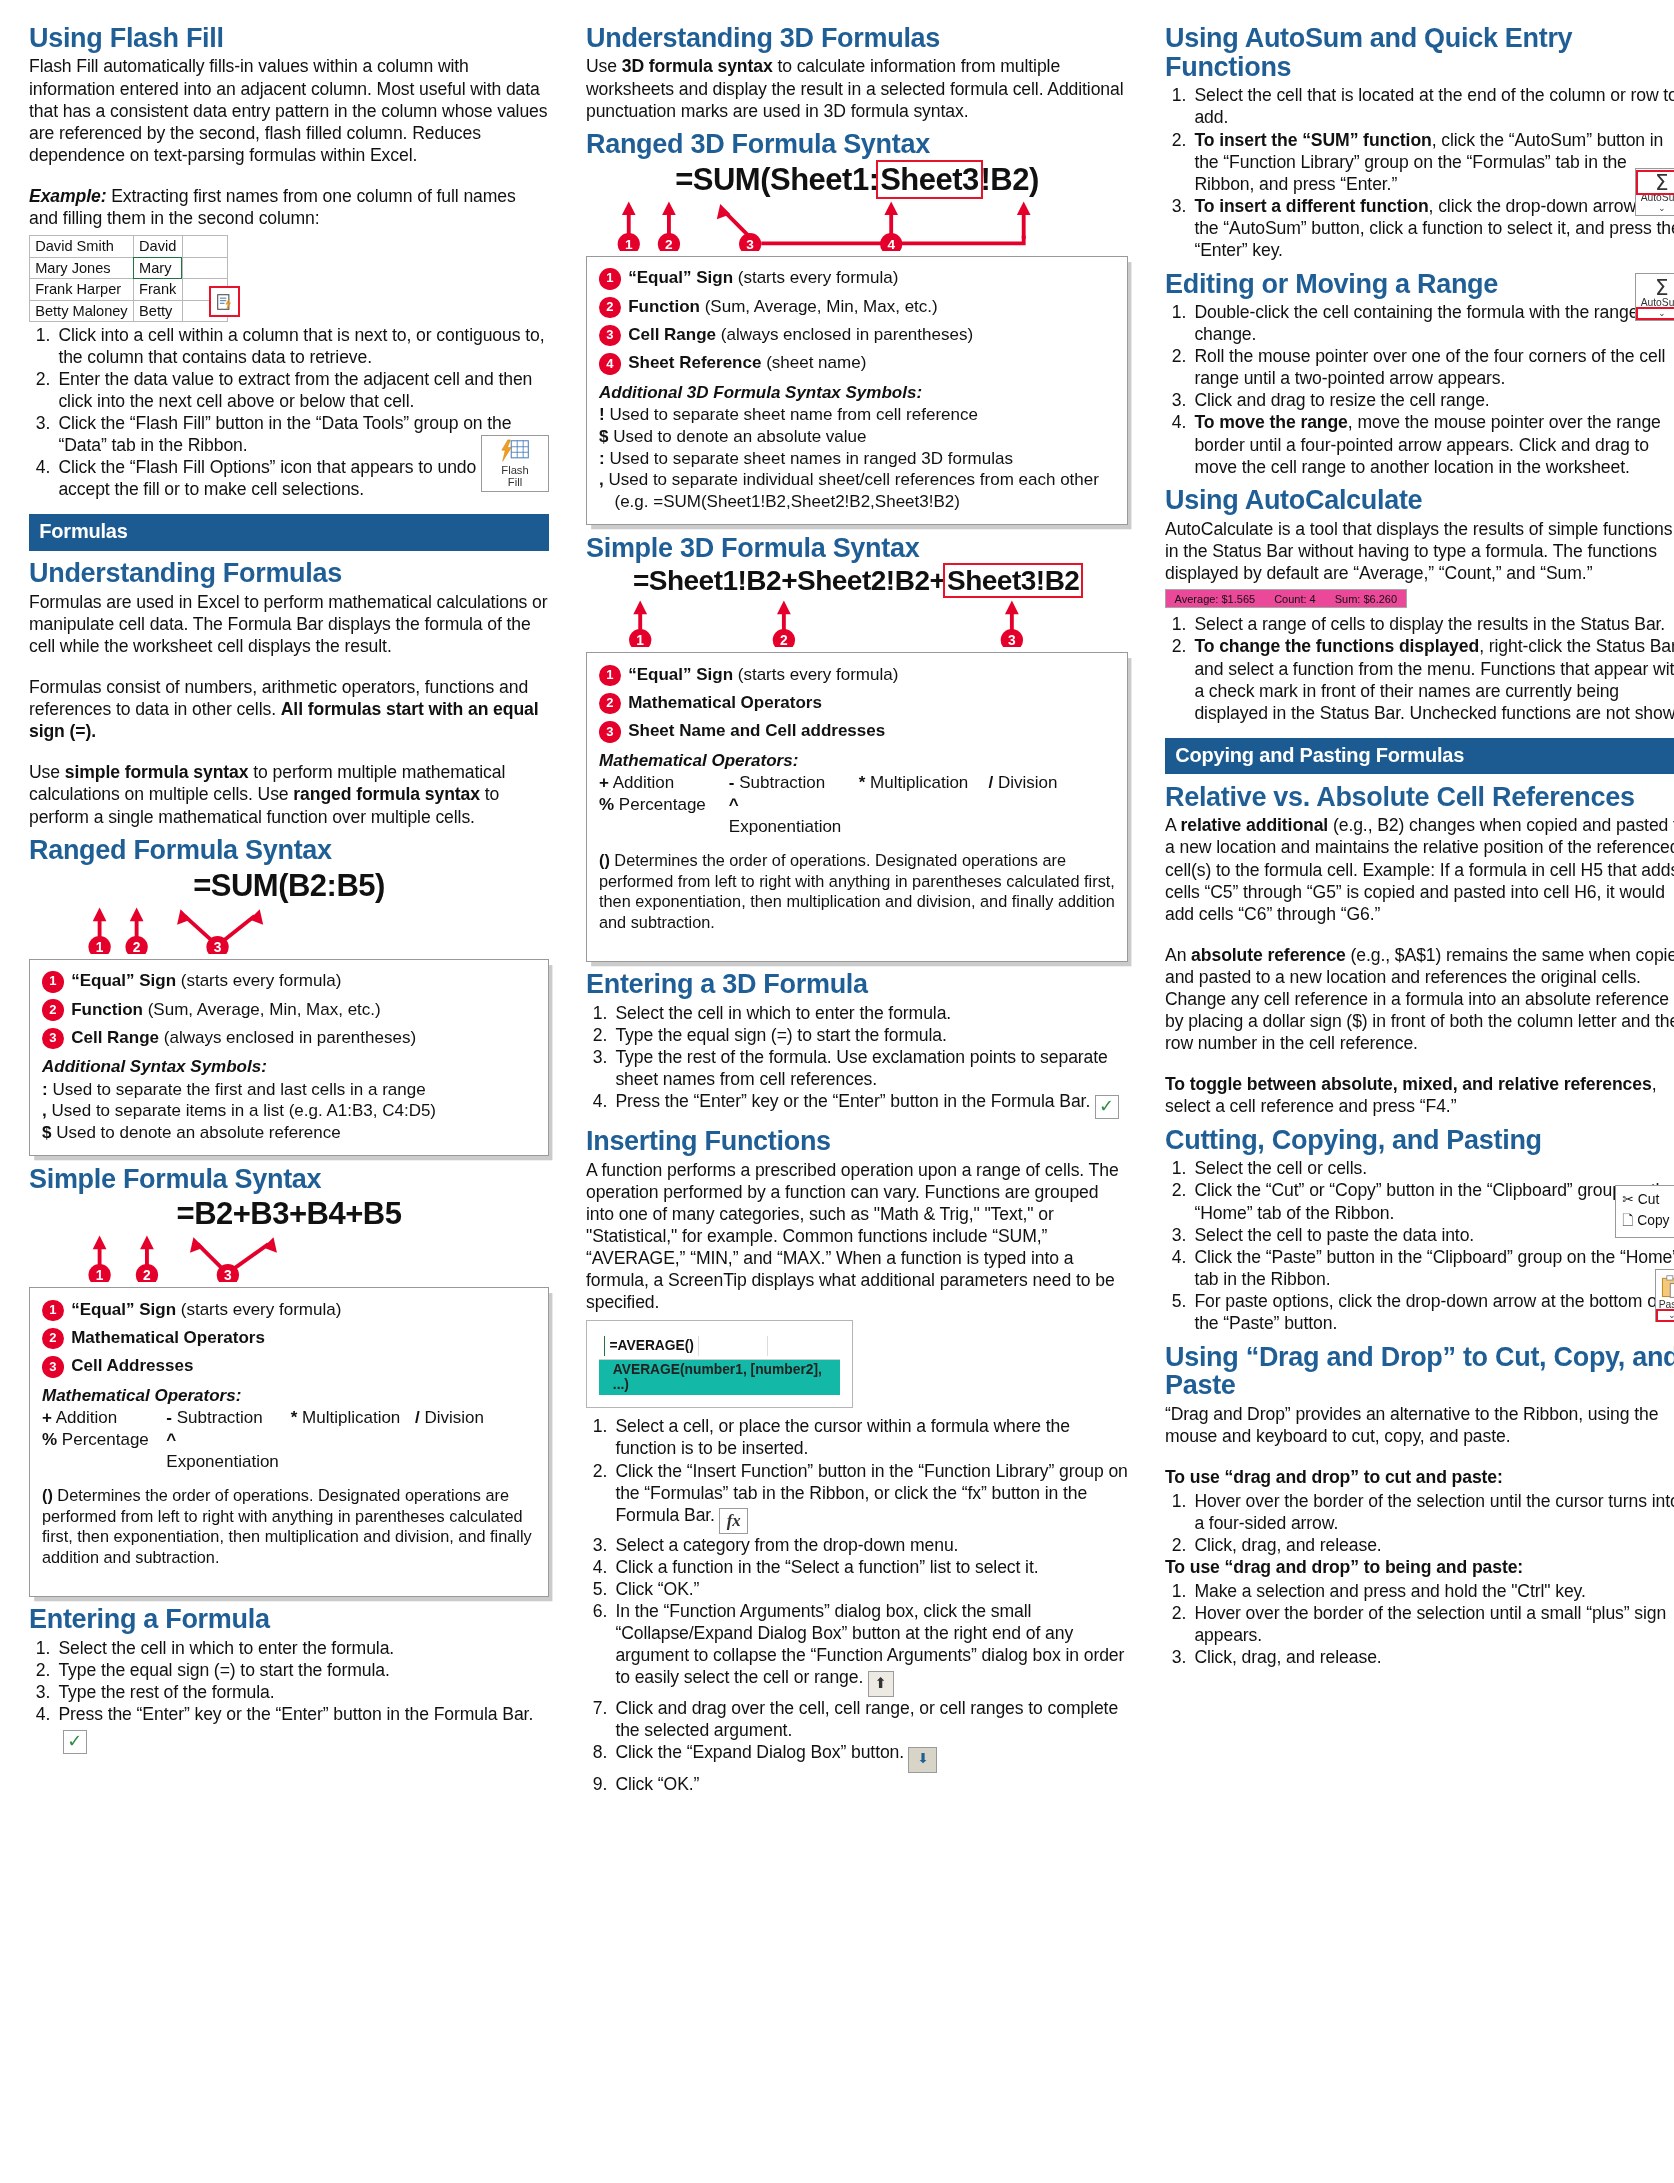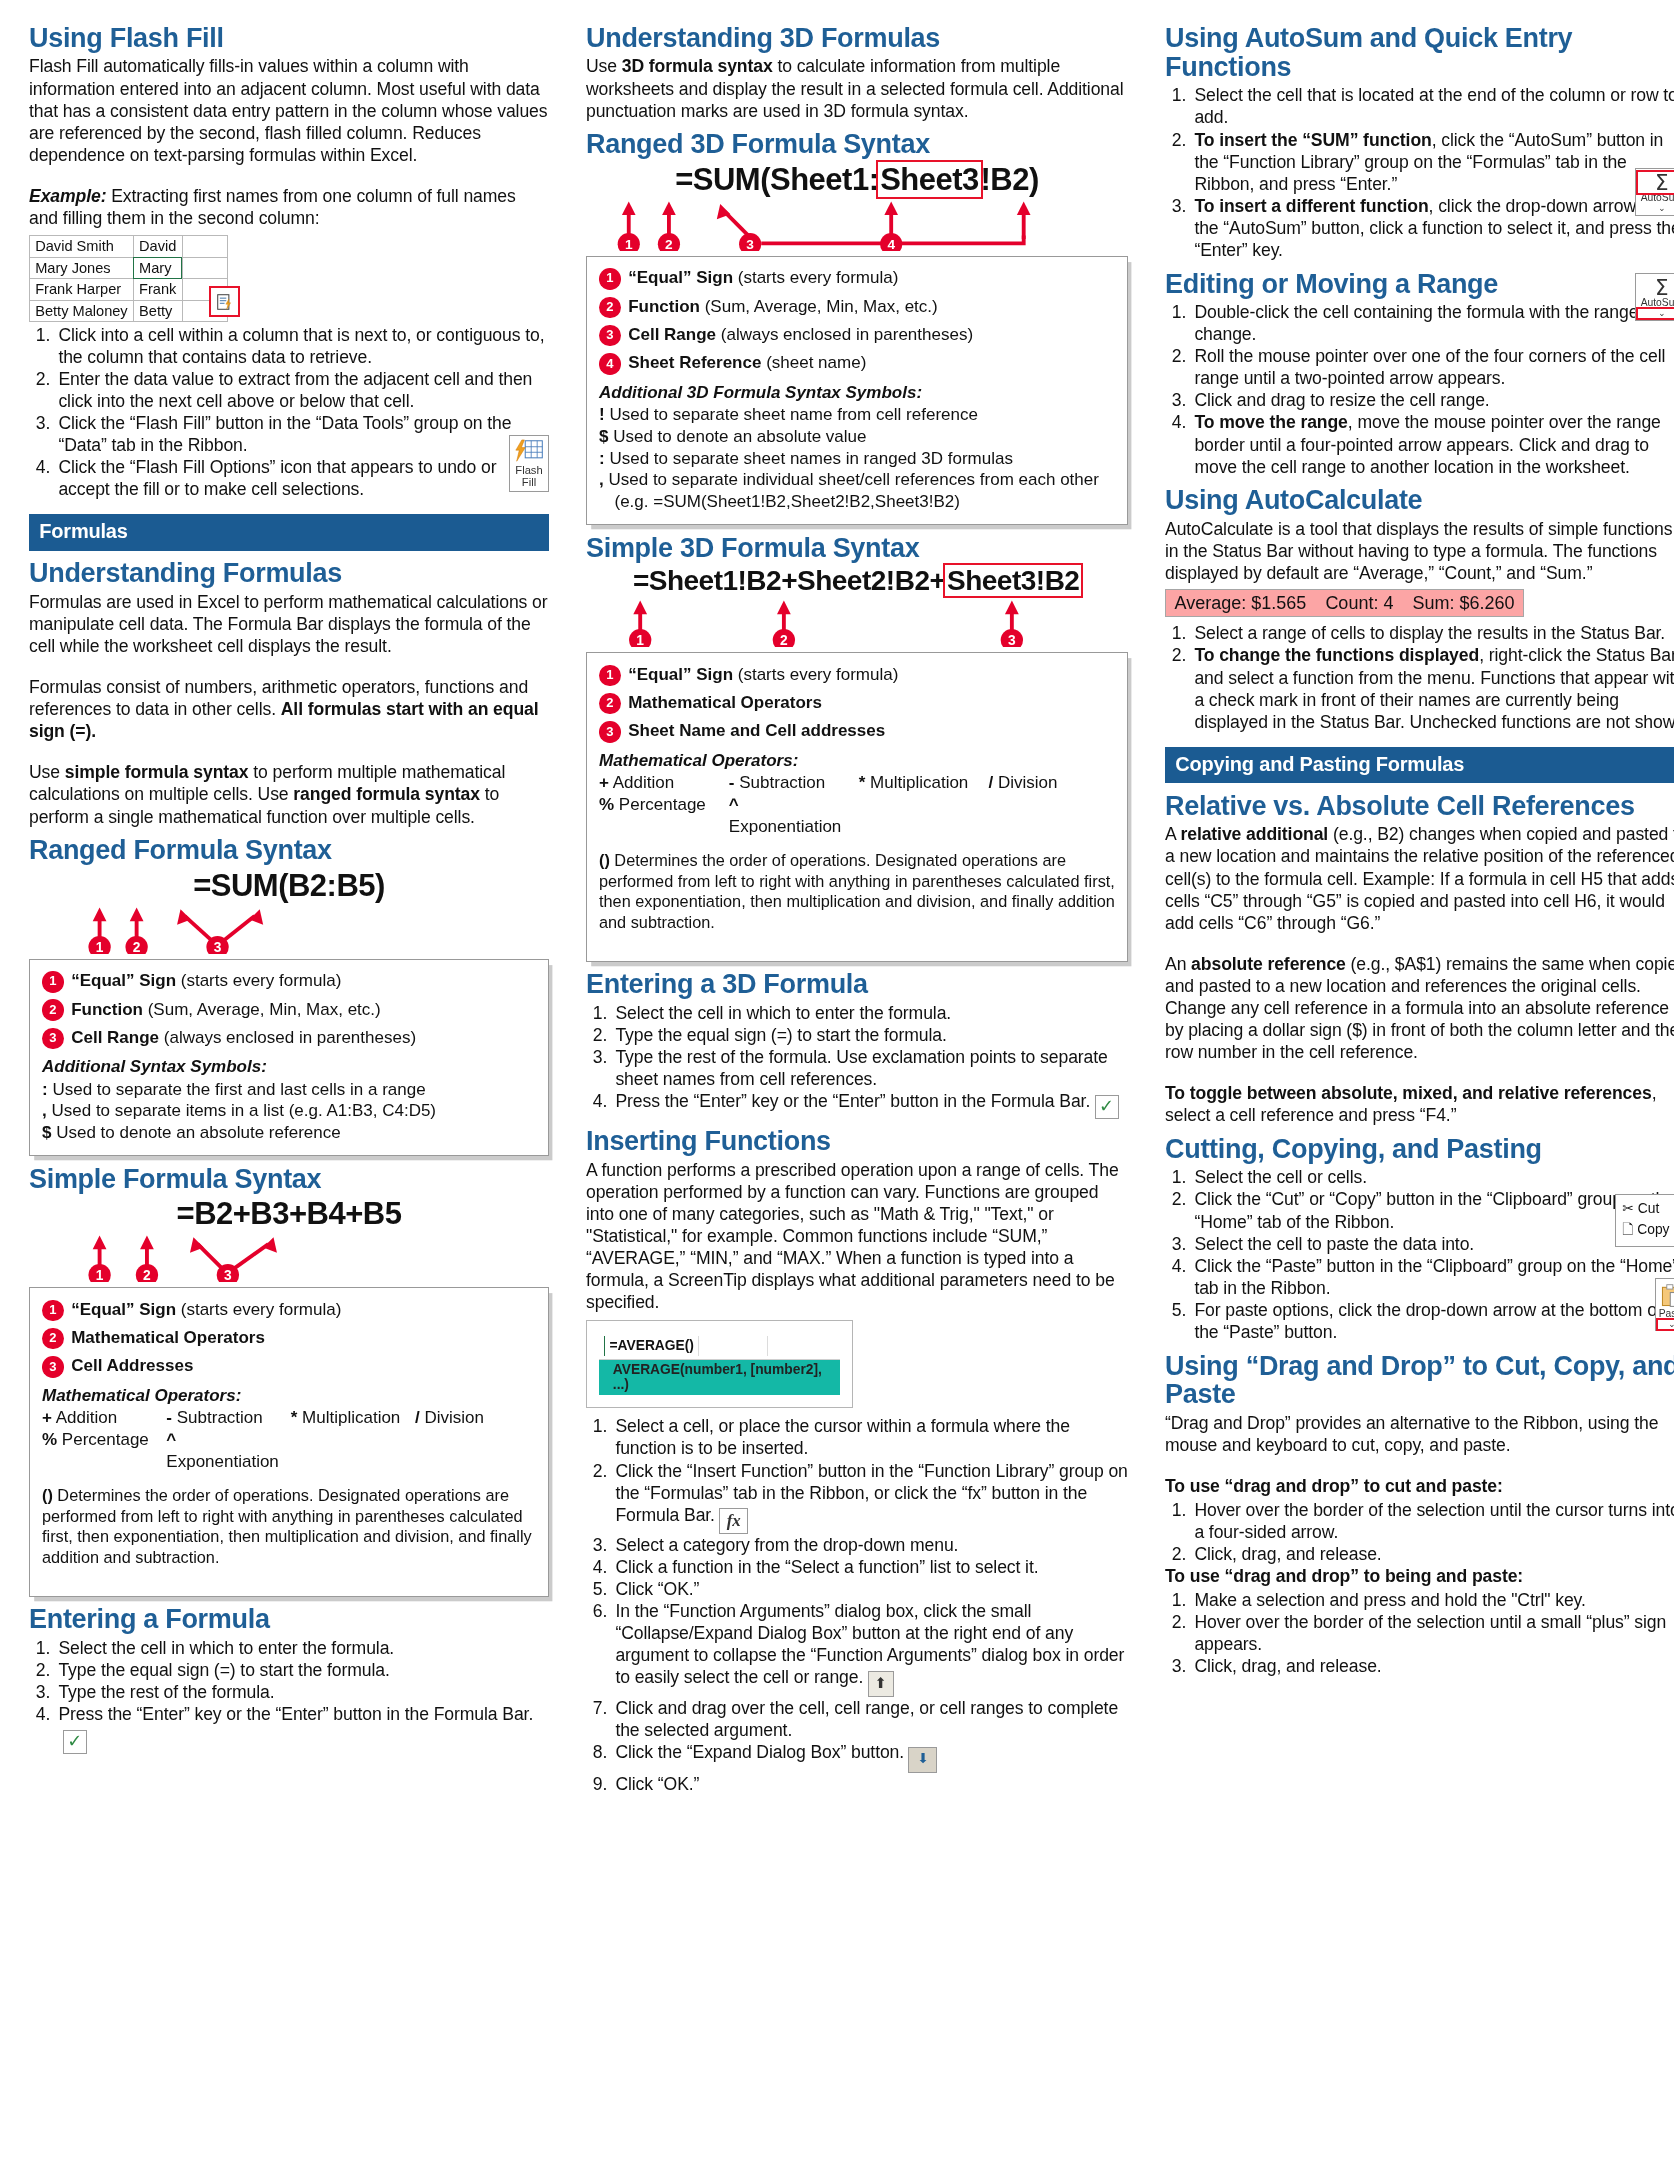--- a/index.html
+++ b/index.html
@@ -146,31 +146,31 @@
   .chip-fx { width:29px;height:26px; font-style:italic; font-weight:bold;
              font-family:"Liberation Serif", serif; font-size:17px;
              display:inline-flex;align-items:center;justify-content:center; }
   .chip-collapse { width:26px;height:26px; background:#eceae2;
              display:inline-flex;align-items:center;justify-content:center;
              font-size:14.6px; }
   .chip-expand { width:29px;height:26px; background:#d9d4c8;
              display:inline-flex;align-items:center;justify-content:center;
              font-size:13.8px;color:#1f5f96; }
   .flashfill-chip {
-    width:40px; padding:3.4px 1.7px 2.6px 1.7px;
+    width:68px; padding:3.4px 1.7px 2.6px 1.7px;
   }
   .ff-icon { width:29px;height:24px;margin:0 auto 1.7px auto; position:relative; }
   .autosum-chip { width:53px; padding:2.6px 1.7px 1.7px 1.7px; }
   .sigma { font-size:21.5px; line-height:1; font-family:"DejaVu Sans", sans-serif; }
   .redbox { outline:2.2px solid #e8122a; outline-offset:0; }
   .statusbar {
     display:inline-block;
     border:0.9px solid #a6a6a6;
-    background:#fca5a5;
-    font-size:18px;
+    background:#ec4899;
+    font-size:11px;
     padding:2.6px 8.6px;
     margin:5.2px 0 3.4px 0;
     white-space:nowrap;
   }
   .statusbar span { margin-right:19px; }
   .statusbar span:last-child { margin-right:0; }
   .screentip {
     display:inline-block; margin:6.9px 0 5.2px 0;
     border:0.9px solid #b5b5b5; background:#fff; padding:12px;
     font-size:13.8px; width:267px;font-weight:bold;

